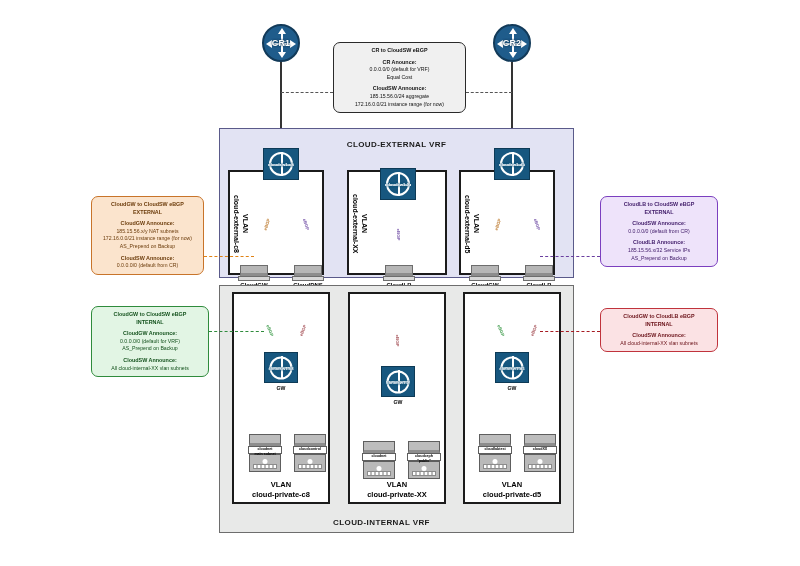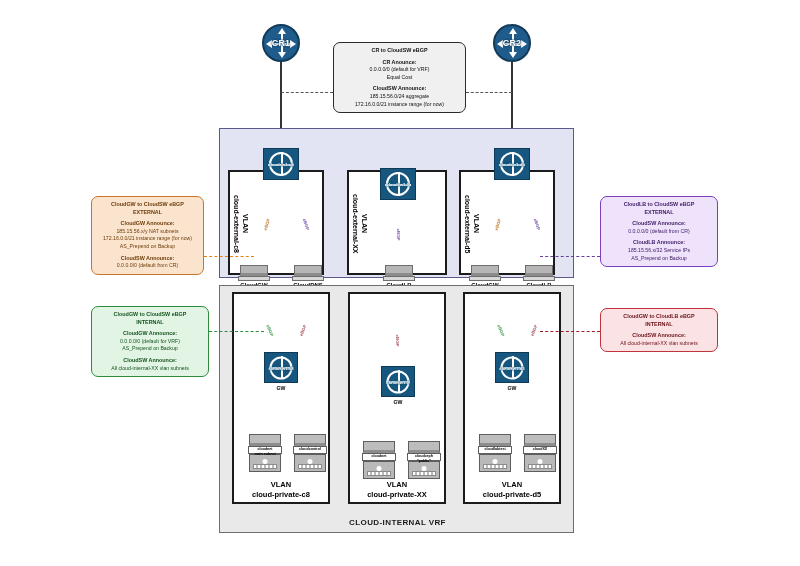--- a/index.html
+++ b/index.html
@@ -302,20 +302,21 @@
     <span class="sub">CR Anounce:</span>
     <span class="ln">0.0.0.0/0 (default for VRF)</span>
     <span class="ln">Equal Cost</span>
     <span class="sub">CloudSW Announce:</span>
     <span class="ln">185.15.56.0/24 aggregate</span>
     <span class="ln">172.16.0.0/21 instance range (for now)</span>
   </div>
 
   <div class="vrf-ext" style="left:219px; top:128px; width:355px; height:150px;">
   </div>
+  <div class="vrf-title" style="left:219px; top:140px; width:355px;">CLOUD-EXTERNAL VRF</div>
 
   <div class="vlanbox" style="left:228px; top:170px; width:96px; height:105px;"></div>
   <div class="vlan-vert" style="left:232px; top:178px; height:92px;">
     <span>VLAN</span><br>
     <span>cloud-external-c8</span>
   </div>
 
   <div class="vlanbox" style="left:347px; top:170px; width:100px; height:105px;"></div>
   <div class="vlan-vert" style="left:351px; top:178px; height:92px;">
     <span>VLAN</span><br>
@@ -391,21 +392,21 @@
 
   <div class="host" style="left:525px; top:265px; width:28px;">
     <span class="top"></span>
     <span class="base"></span>
     <span class="lbl">
       <span>CloudLB</span>
     </span>
   </div>
 
   <div class="vrf-int" style="left:219px; top:285px; width:355px; height:248px;"></div>
-  <div class="vrf-title" style="left:220px; top:518px; width:355px;">CLOUD-INTERNAL VRF</div>
+  <div class="vrf-title" style="left:204px; top:518px; width:355px;">CLOUD-INTERNAL VRF</div>
 
   <div class="vlanbox" style="left:232px; top:292px; width:98px; height:212px;"></div>
   <div class="vlanbox" style="left:348px; top:292px; width:98px; height:212px;"></div>
   <div class="vlanbox" style="left:463px; top:292px; width:98px; height:212px;"></div>
 
   <div class="switch" style="left:264px; top:352px; width:34px; height:31px;">
     <span class="circ" style="width:23px;height:23px;"></span>
     <span class="sh" style="left:4px;right:4px;top:14px;height:2px;"></span>
     <span class="sv" style="top:3px;bottom:3px;left:16px;width:2px;"></span>
     <span class="slabel">cloudsw1-c8</span>

